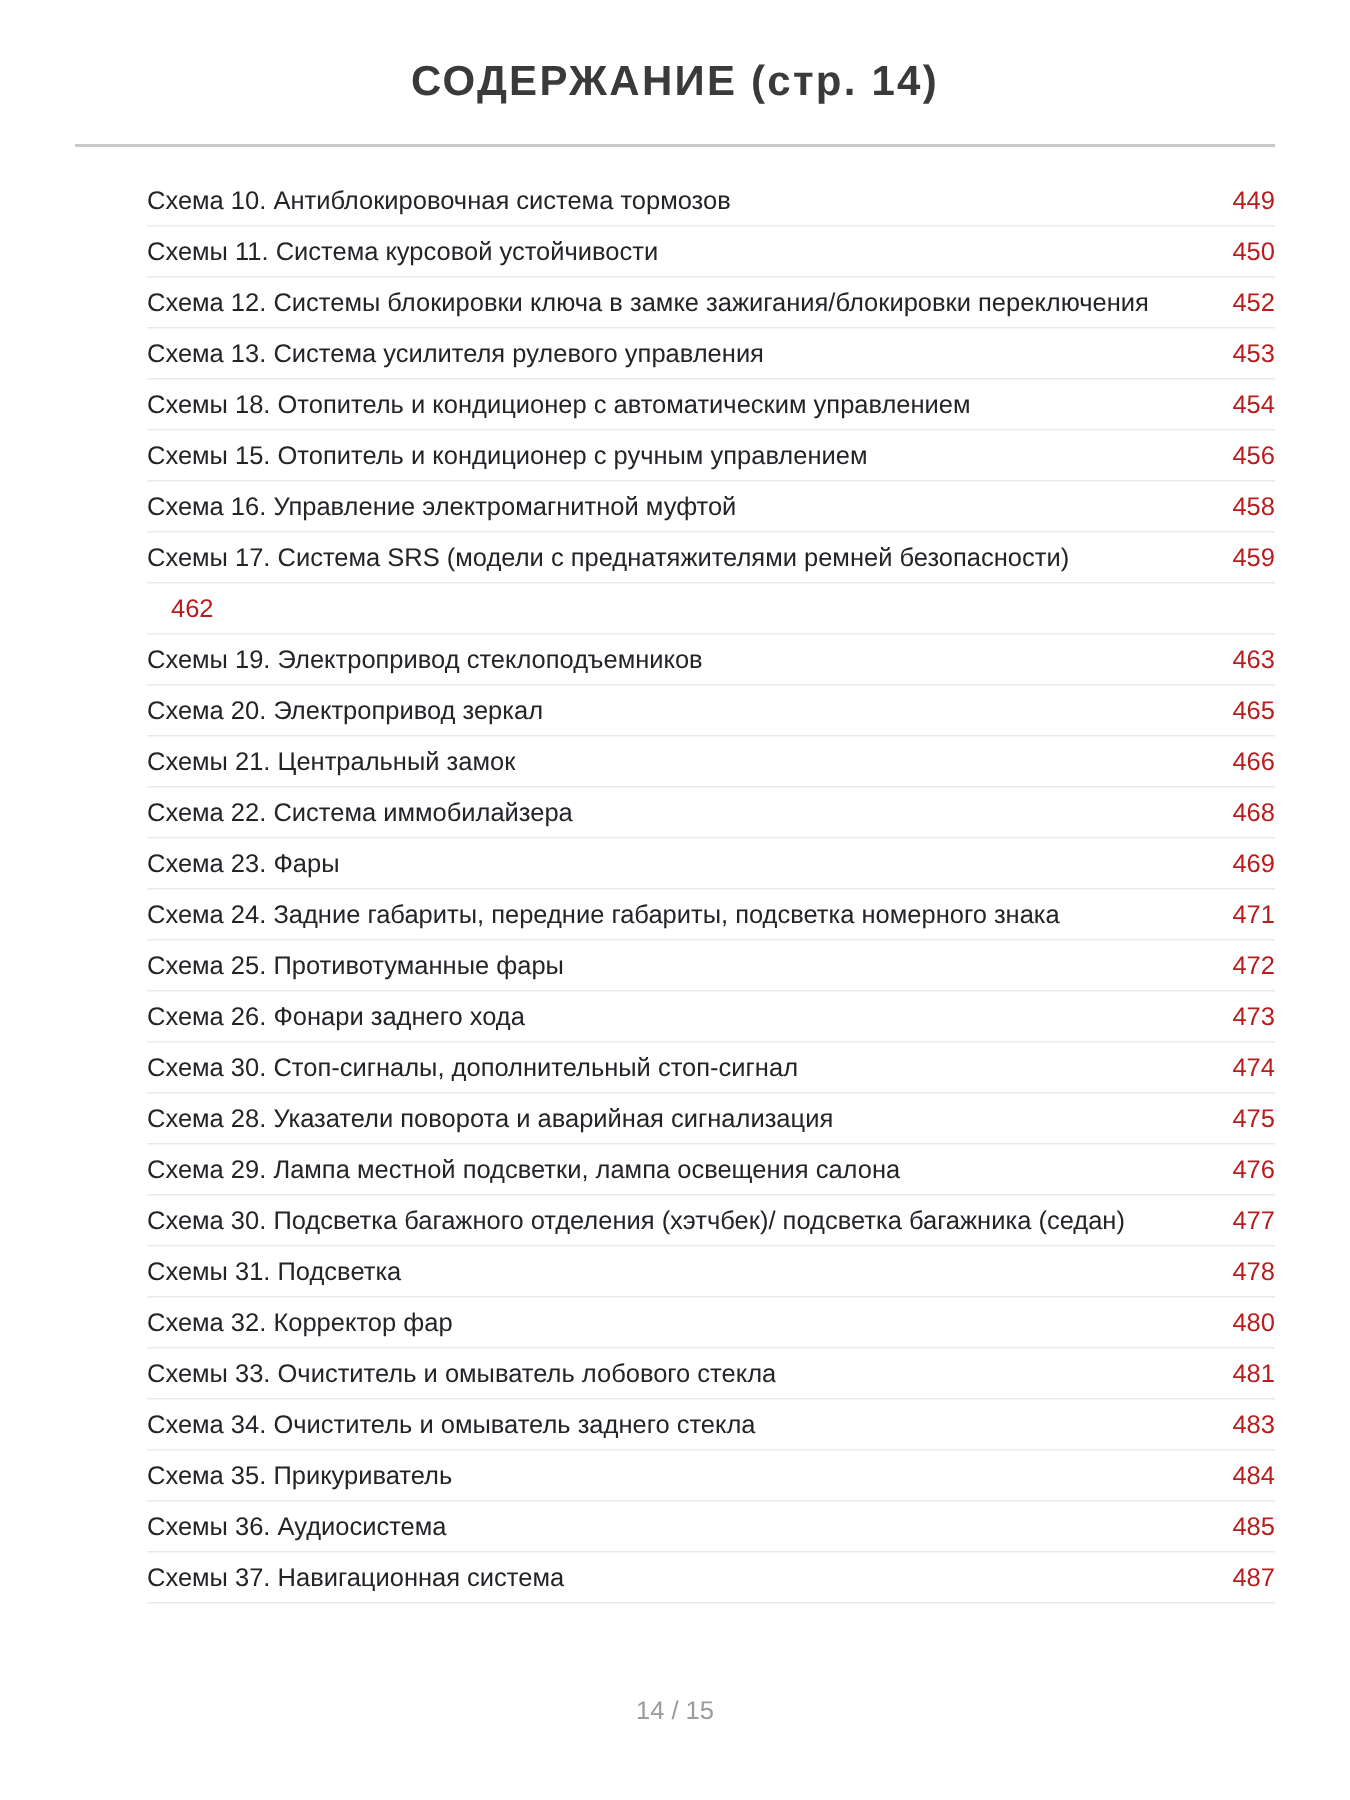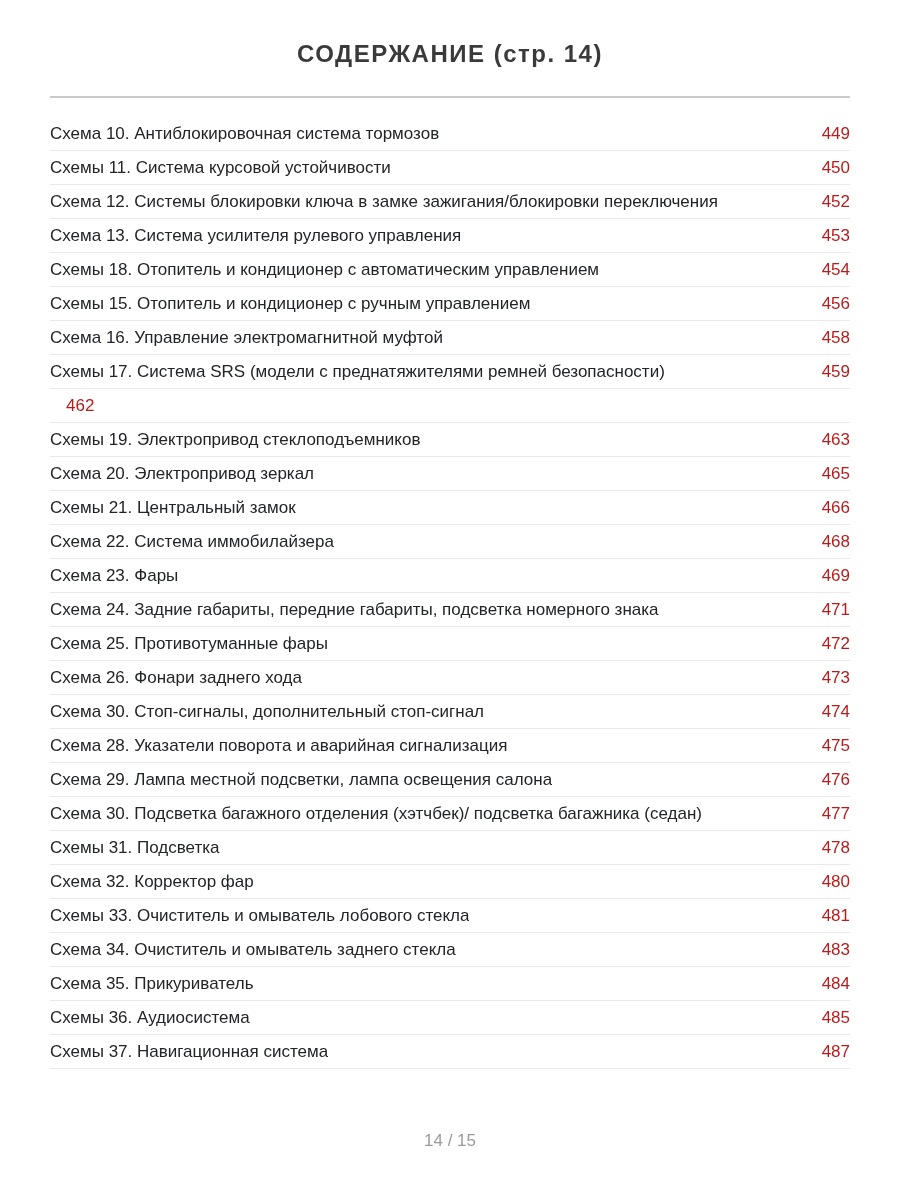--- a/index.html
+++ b/index.html
@@ -15,41 +15,42 @@
     width: 900px;
     height: 1200px;
     background: #ffffff;
     position: relative;
   }
   .header {
     padding-top: 40px;
     text-align: center;
   }
   .page-title {
-    font-size: 24px;
+    font-size: 28px;
     line-height: 28px;
     font-weight: 700;
     letter-spacing: 1.5px;
     color: #3a3a3a;
   }
   .header-rule {
     height: 2px;
     background: #c9c9c9;
     margin: 28px 50px 0 50px;
   }
   .toc-list {
     margin: 19px 50px 0 50px;
   }
   .toc-row {
     height: 34px;
     display: flex;
     justify-content: space-between;
     align-items: center;
     border-bottom: 1px solid #e9e9e9;
     cursor: pointer;
+    margin-left: 48px;
   }
   .toc-item-label {
     font-size: 17px;
     color: #222428;
     white-space: nowrap;
     overflow: hidden;
   }
   .toc-item-page {
     font-size: 17px;
     color: #b91c1c;

